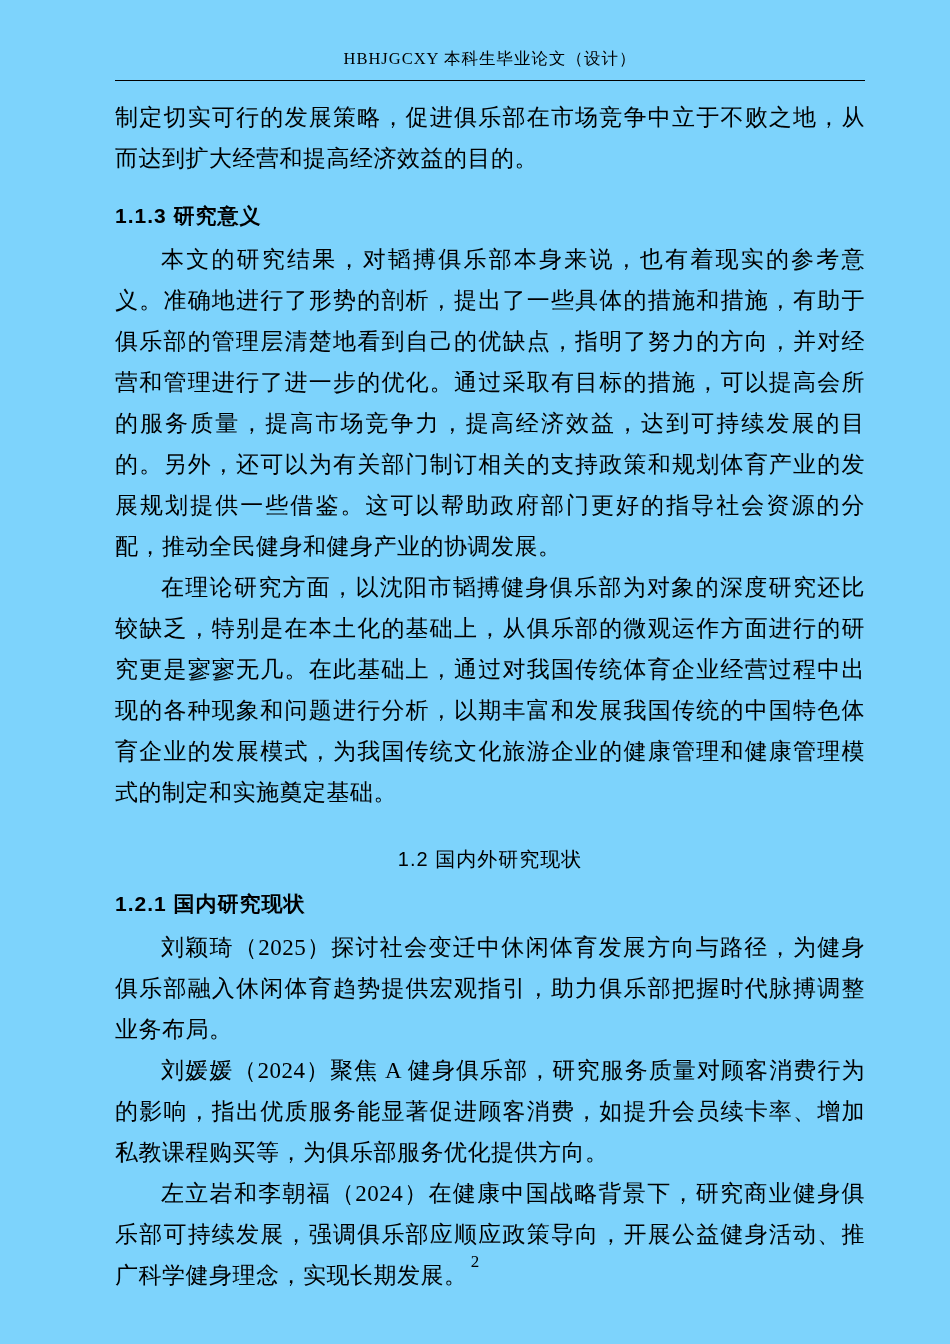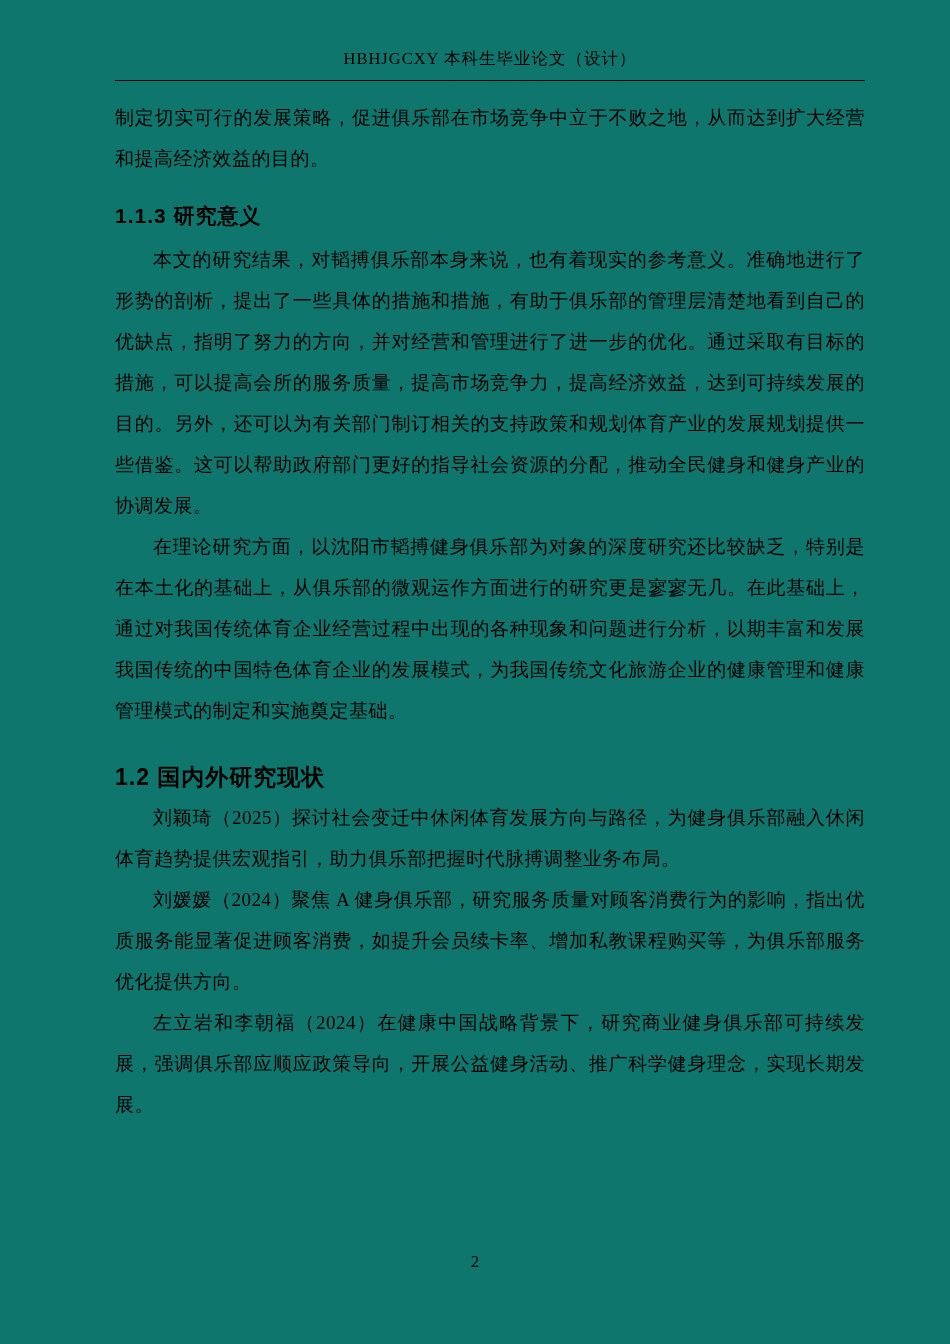--- a/index.html
+++ b/index.html
@@ -5,40 +5,40 @@
   html, body {
     margin: 0;
     padding: 0;
     background: #ffffff;
   }
   .page {
     position: relative;
     width: 950px;
     height: 1344px;
     margin: 0 auto;
-    background: #0f766e;
+    background: #7dd3fc;
     box-sizing: border-box;
     padding: 48px 85px 0 115px;
     font-family: "Liberation Serif", "DejaVu Serif", serif;
     color: #000000;
     overflow: hidden;
   }
   .doc-header {
     text-align: center;
     font-size: 16.5px;
     letter-spacing: 1px;
     padding-bottom: 10px;
     border-bottom: 1.5px solid #000000;
   }
   .doc-main {
     margin-top: 16px;
   }
   p.body-para {
     margin: 0;
-    font-size: 19px;
+    font-size: 23px;
     line-height: 41px;
     text-align: justify;
     text-indent: 2em;
     letter-spacing: 0.5px;
   }
   p.body-para.no-indent {
     text-indent: 0;
   }
   h3.heading-l3 {
     margin: 22px 0 8px 0;
@@ -47,24 +47,25 @@
     font-weight: bold;
     line-height: 30px;
     letter-spacing: 1px;
   }
   h3.heading-l3.tight {
     margin: 14px 0 8px 0;
   }
   h2.heading-l2 {
     margin: 30px 0 4px 0;
     font-family: "Liberation Sans", "DejaVu Sans", sans-serif;
-    font-size: 23px;
-    font-weight: bold;
+    font-size: 20px;
+    font-weight: normal;
     line-height: 32px;
     letter-spacing: 1px;
+    text-align: center;
   }
   .page-number {
     position: absolute;
     left: 0;
     right: 0;
     bottom: 72px;
     text-align: center;
     font-size: 17px;
   }
 </style>
@@ -82,20 +83,21 @@
     <p class="body-para no-indent">制定切实可行的发展策略，促进俱乐部在市场竞争中立于不败之地，从而达到扩大经营和提高经济效益的目的。</p>
 
     <h3 class="heading-l3">1.1.3  研究意义</h3>
 
     <p class="body-para">本文的研究结果，对韬搏俱乐部本身来说，也有着现实的参考意义。准确地进行了形势的剖析，提出了一些具体的措施和措施，有助于俱乐部的管理层清楚地看到自己的优缺点，指明了努力的方向，并对经营和管理进行了进一步的优化。通过采取有目标的措施，可以提高会所的服务质量，提高市场竞争力，提高经济效益，达到可持续发展的目的。另外，还可以为有关部门制订相关的支持政策和规划体育产业的发展规划提供一些借鉴。这可以帮助政府部门更好的指导社会资源的分配，推动全民健身和健身产业的协调发展。</p>
 
     <p class="body-para">在理论研究方面，以沈阳市韬搏健身俱乐部为对象的深度研究还比较缺乏，特别是在本土化的基础上，从俱乐部的微观运作方面进行的研究更是寥寥无几。在此基础上，通过对我国传统体育企业经营过程中出现的各种现象和问题进行分析，以期丰富和发展我国传统的中国特色体育企业的发展模式，为我国传统文化旅游企业的健康管理和健康管理模式的制定和实施奠定基础。</p>
 
     <h2 class="heading-l2">1.2  国内外研究现状</h2>
 
+    <h3 class="heading-l3 tight">1.2.1  国内研究现状</h3>
 
 
     <p class="body-para">刘颖琦（2025）探讨社会变迁中休闲体育发展方向与路径，为健身俱乐部融入休闲体育趋势提供宏观指引，助力俱乐部把握时代脉搏调整业务布局。</p>
 
     <p class="body-para">刘媛媛（2024）聚焦 A 健身俱乐部，研究服务质量对顾客消费行为的影响，指出优质服务能显著促进顾客消费，如提升会员续卡率、增加私教课程购买等，为俱乐部服务优化提供方向。</p>
 
     <p class="body-para">左立岩和李朝福（2024）在健康中国战略背景下，研究商业健身俱乐部可持续发展，强调俱乐部应顺应政策导向，开展公益健身活动、推广科学健身理念，实现长期发展。</p>
 
 
   </main>

